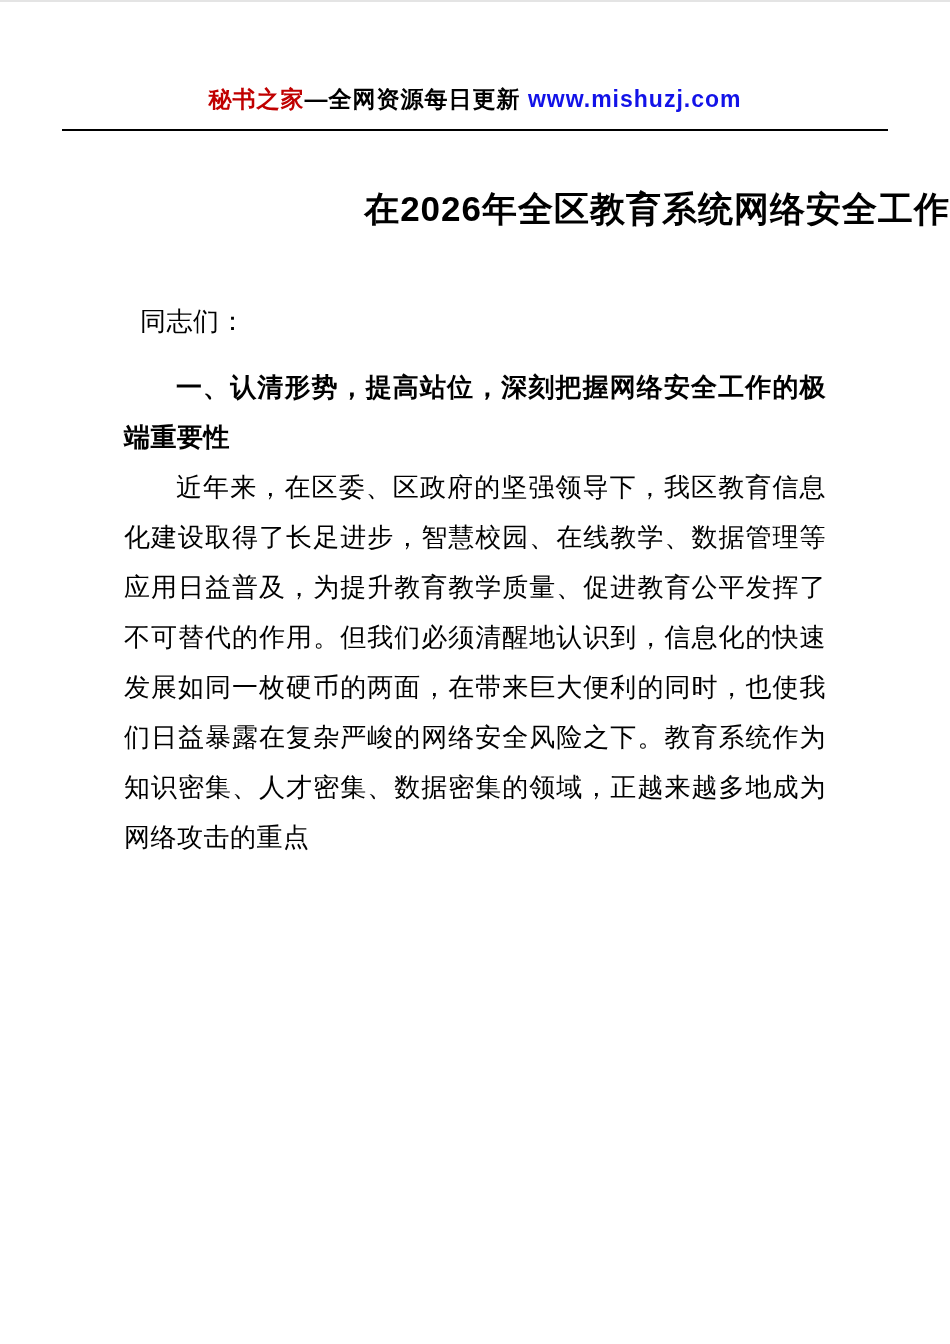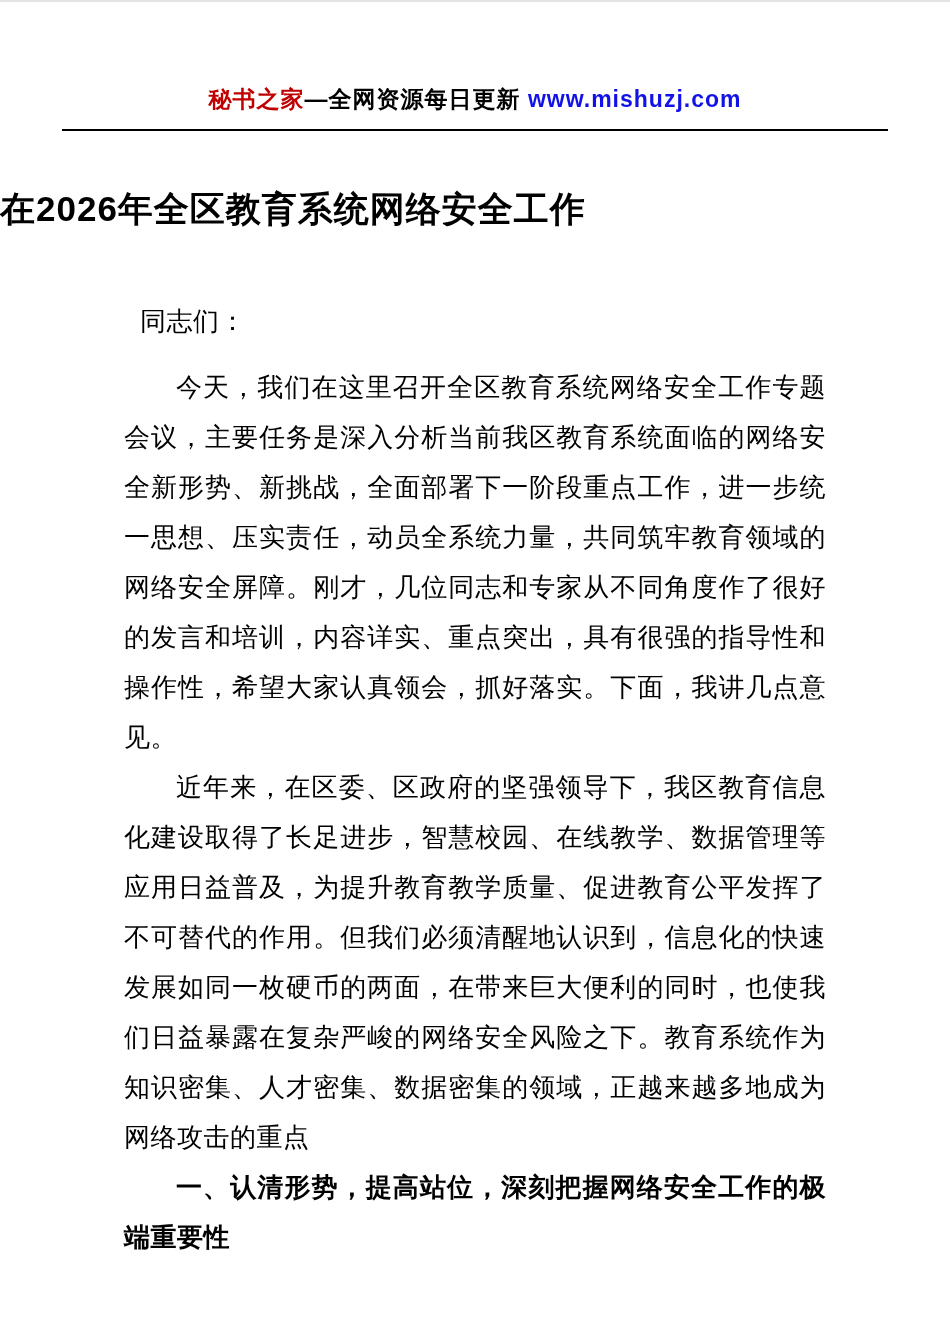--- a/index.html
+++ b/index.html
@@ -32,21 +32,21 @@
   .site-header .brand { color: #c00000; }
   .site-header .tagline { color: #000000; }
   .site-header .url { color: #1212e8; text-decoration: none; }
   .header-rule {
     border: none;
     border-top: 2px solid #000000;
     margin: 14px 62px 0 62px;
   }
   .doc-title {
     margin-top: 50px;
-    text-align: left;
+    text-align: right;
     font-size: 35px;
     line-height: 55px;
     font-weight: bold;
     letter-spacing: 1px;
   }
   .doc-body {
     margin: 60px 124px 0 124px;
     font-size: 26px;
     line-height: 50px;
     text-align: justify;
@@ -76,18 +76,17 @@
 
   <hr class="header-rule">
 
   <div class="doc-title">
     <div>在2026年全区教育系统网络安全工作</div>
   </div>
 
   <div class="doc-body">
     <p class="salutation">同志们：</p>
 
-  <p class="para">今天，我们在这里召开全区教育系统网络安全工作专题会议，主要任务是深入分析当前我区教育系统面临的网络安全新形势、新挑战，全面部署下一阶段重点工作，进一步统一思想、压实责任，动员全系统力量，共同筑牢教育领域的网络安全屏障。刚才，几位同志和专家从不同角度作了很好的发言和培训，内容详实、重点突出，具有很强的指导性和操作性，希望大家认真领会，抓好落实。下面，我讲几点意见。</p>
+      <p class="para bold">一、认清形势，提高站位，深刻把握网络安全工作的极端重要性</p>
       <p class="para">近年来，在区委、区政府的坚强领导下，我区教育信息化建设取得了长足进步，智慧校园、在线教学、数据管理等应用日益普及，为提升教育教学质量、促进教育公平发挥了不可替代的作用。但我们必须清醒地认识到，信息化的快速发展如同一枚硬币的两面，在带来巨大便利的同时，也使我们日益暴露在复杂严峻的网络安全风险之下。教育系统作为知识密集、人才密集、数据密集的领域，正越来越多地成为网络攻击的重点</p>
-      <p class="para bold">一、认清形势，提高站位，深刻把握网络安全工作的极端重要性</p>
     </div>
 
 </div>
 
 </body></html>

